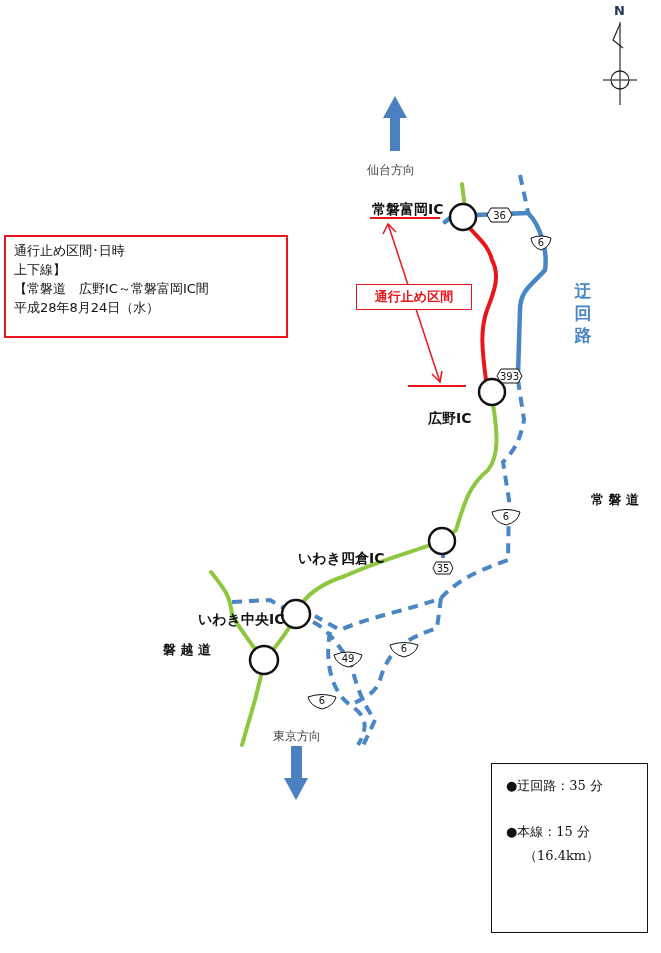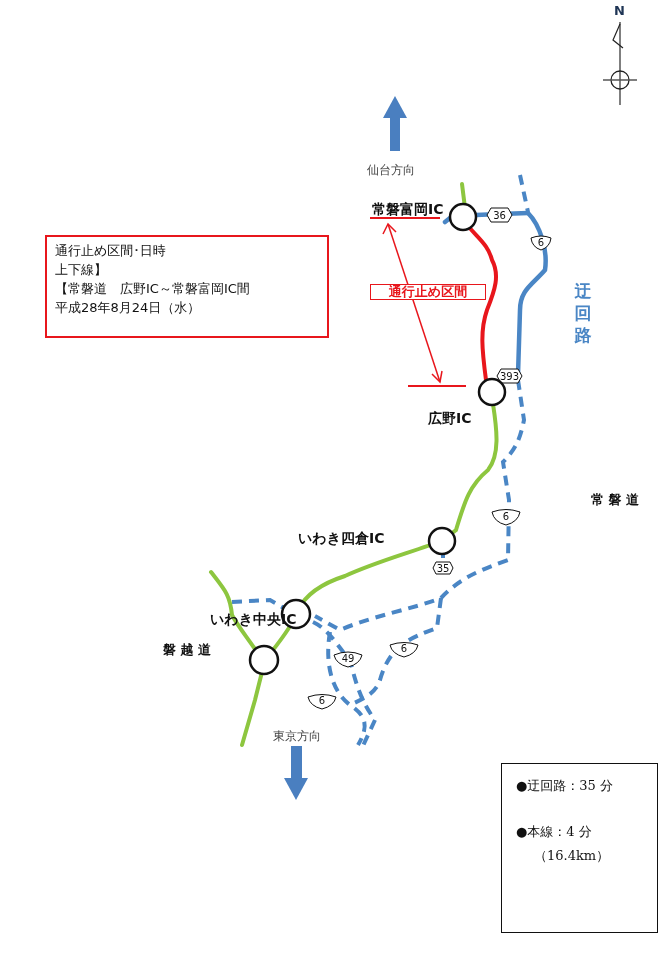--- a/index.html
+++ b/index.html
@@ -1,33 +1,33 @@
 <!DOCTYPE html>
 <html><head>
 <meta charset="utf-8">
 <style>
   html, body { margin:0; padding:0; background:#ffffff; }
   body { width:661px; height:953px; position:relative; overflow:hidden;
          font-family:"DejaVu Sans", sans-serif; }
   svg.map { position:absolute; left:0; top:0; }
   .info-box { position:absolute; left:4px; top:235px; width:284px; height:103px;
               border:2px solid #e8161c; box-sizing:border-box; padding:4px 8px;
-              font-size:13px; line-height:19px; color:#111;margin-left:41px; }
+              font-size:13px; line-height:19px; color:#111; }
   .info-box div { white-space:pre; }
-  .closed-label { position:absolute; left:370px; top:284px; width:116px; height:16px;
+  .closed-label { position:absolute; left:356px; top:284px; width:116px; height:26px;
                   border:1px solid #e8161c; box-sizing:border-box; color:#e8161c;
                   font-size:13px; font-weight:bold; display:flex; align-items:center; justify-content:center; background:#fff; }
   .lbl { position:absolute; font-size:14px; color:#111; white-space:nowrap; }
   .bold { font-weight:bold; }
   .dir { font-size:12px; color:#444; }
   .detour-v { position:absolute; left:573px; top:280px; color:#4a86c5; font-weight:bold;
               font-size:17px; line-height:22px; width:20px; text-align:center; }
   .legend { position:absolute; left:491px; top:763px; width:157px; height:170px;
             border:1px solid #111; box-sizing:border-box; padding:10px 0 0 14px;
-            font-family:"DejaVu Serif", serif; font-size:13px; color:#111;margin-left:10px; }
+            font-family:"DejaVu Serif", serif; font-size:13px; color:#111; }
   .legend .row { height:24px; line-height:24px; white-space:nowrap; }
   .legend .sub { padding-left:18px; }
   .legend .gap { height:22px; }
   .north { position:absolute; left:614px; top:3px; font-weight:bold; font-size:13px; color:#1f3555; }
 </style>
 </head>
 <body>
 
 <svg class="map" width="661" height="953">
 
@@ -132,30 +132,30 @@
   <div>平成28年8月24日（水）</div>
 </div>
 
 <div class="closed-label">通行止め区間</div>
 
 <div class="lbl dir" style="left:367px;top:162px;">仙台方向</div>
 <div class="lbl dir" style="left:273px;top:728px;">東京方向</div>
 
 <div class="lbl bold" style="left:372px;top:201px;">常磐富岡IC</div>
 <div class="lbl bold" style="left:428px;top:410px;text-align:center;">広野IC</div>
-<div class="lbl bold" style="left:298px;top:530px;">いわき四倉IC</div>
-<div class="lbl bold" style="left:198px;top:611px;margin-left:12px;">いわき中央IC</div>
+<div class="lbl bold" style="left:298px;top:550px;">いわき四倉IC</div>
+<div class="lbl bold" style="left:198px;top:611px;">いわき中央IC</div>
 
 <div class="lbl bold" style="left:548px;top:491px;font-size:13px;margin-left:43px;">常 磐 道</div>
 <div class="lbl bold" style="left:163px;top:641px;font-size:13px;text-align:right;">磐 越 道</div>
 
 <div class="detour-v">
   <div>迂</div>
   <div>回</div>
   <div>路</div>
 </div>
 
 <div class="legend">
   <div class="row">●迂回路：35 分</div>
   <div class="gap"></div>
-  <div class="row">●本線：4 分</div>
+  <div class="row">●本線：15 分</div>
   <div class="row sub">（16.4km）</div>
 </div>
 
 </body></html>

